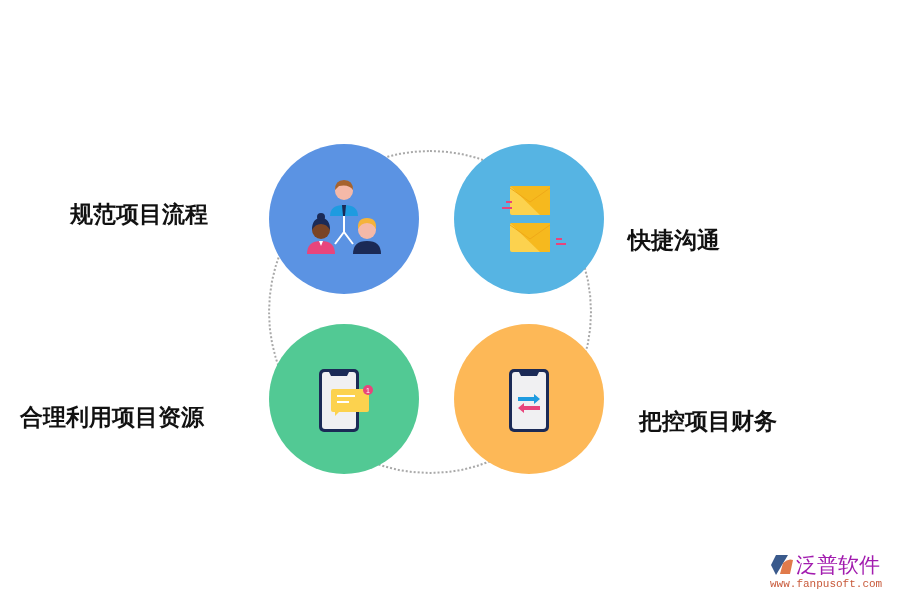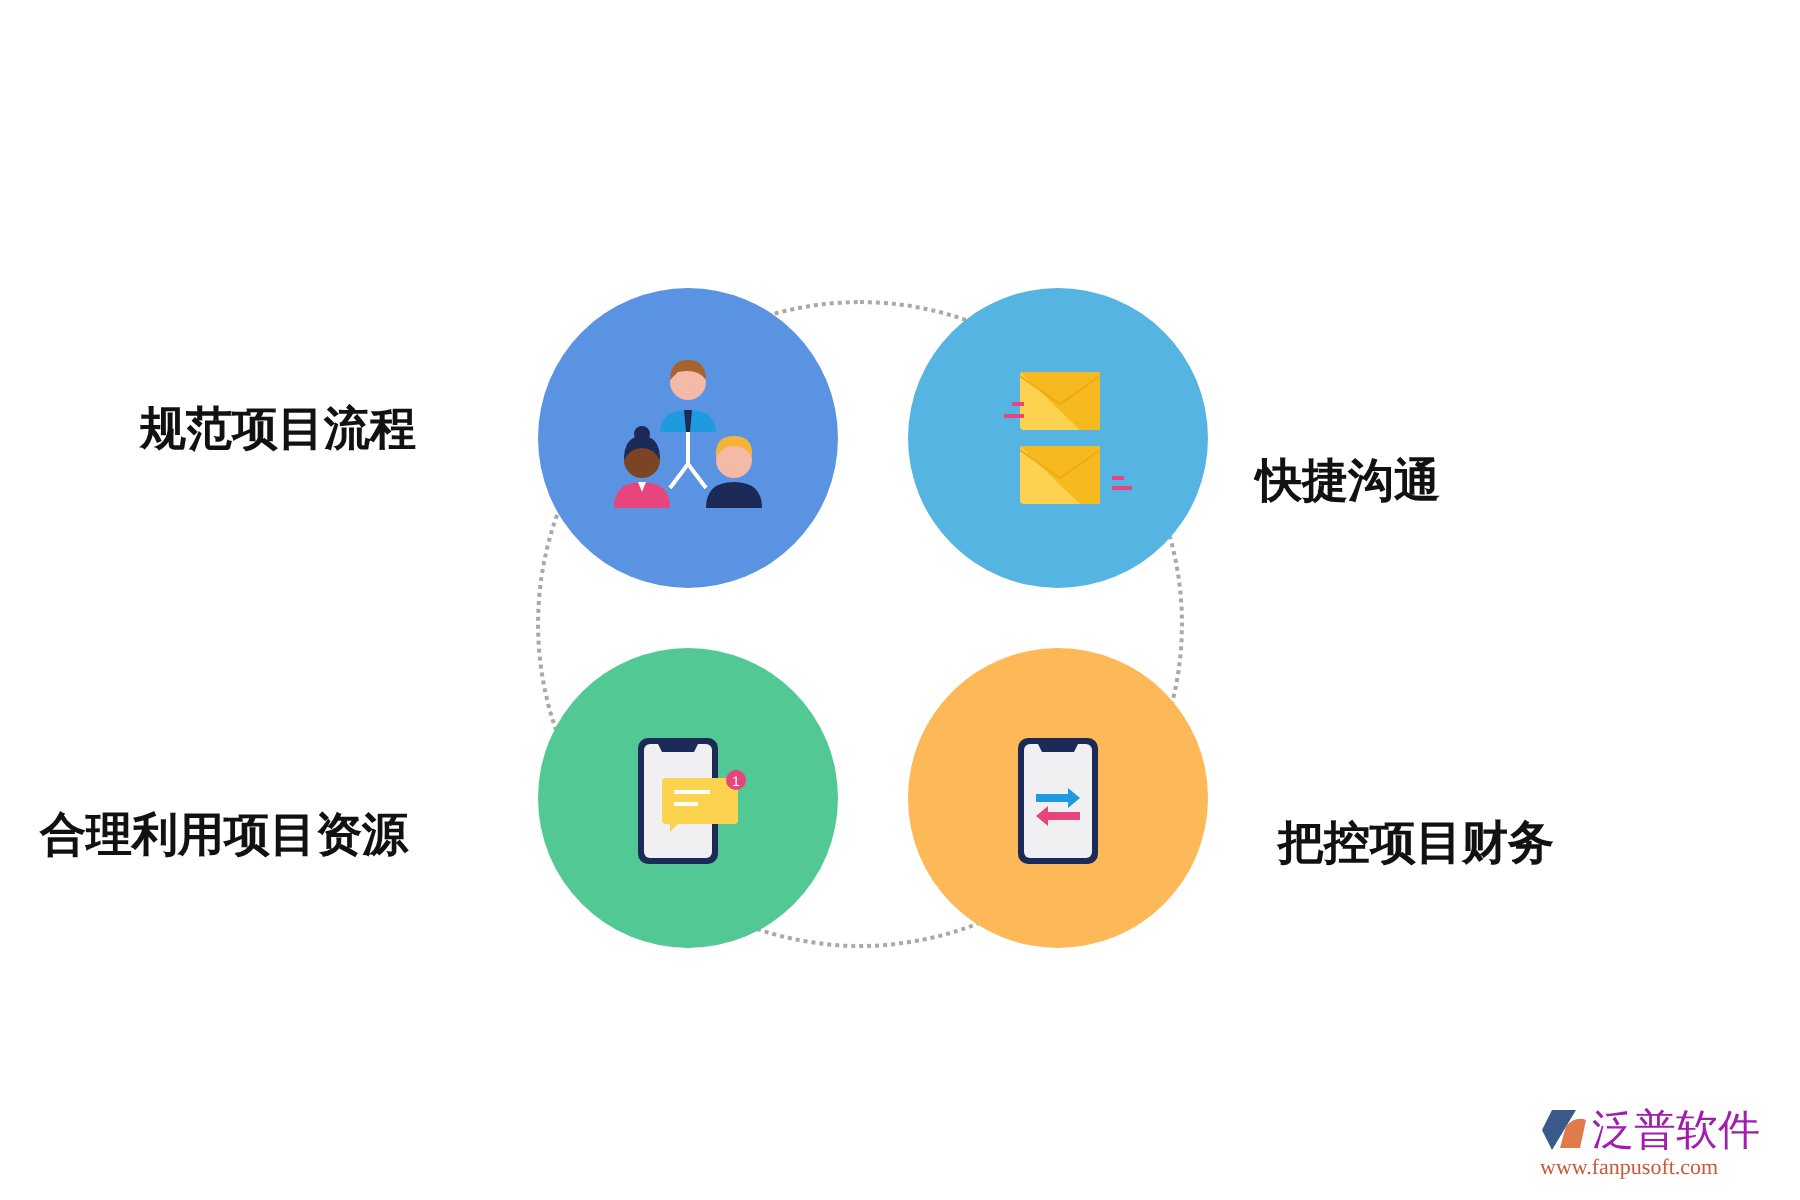--- a/index.html
+++ b/index.html
@@ -20,21 +20,21 @@
     white-space: nowrap; letter-spacing: 0px;
   }
   .logo {
     position: absolute; left: 768px; top: 551px; width: 130px; height: 45px;
   }
   .logo-title {
     position: absolute; left: 28px; top: 0px; font-size: 21px; color: #a21caf; white-space: nowrap;
   }
   .logo-url {
     position: absolute; left: 2px; top: 27px; font-size: 11px; color: #c8593a;
-    font-family: Liberation Serif, serif; white-space: nowrap;
+    font-family: Liberation Mono, monospace; white-space: nowrap;
   }
   .logo-mark { position: absolute; left: 2px; top: 3px; width: 24px; height: 22px; }
 </style>
 </head>
 <body>
 
 <div class="ring"></div>
 
 <div class="node" style="left:269px;top:144px;background:#5b93e3;">
   <svg viewBox="0 0 150 150">

